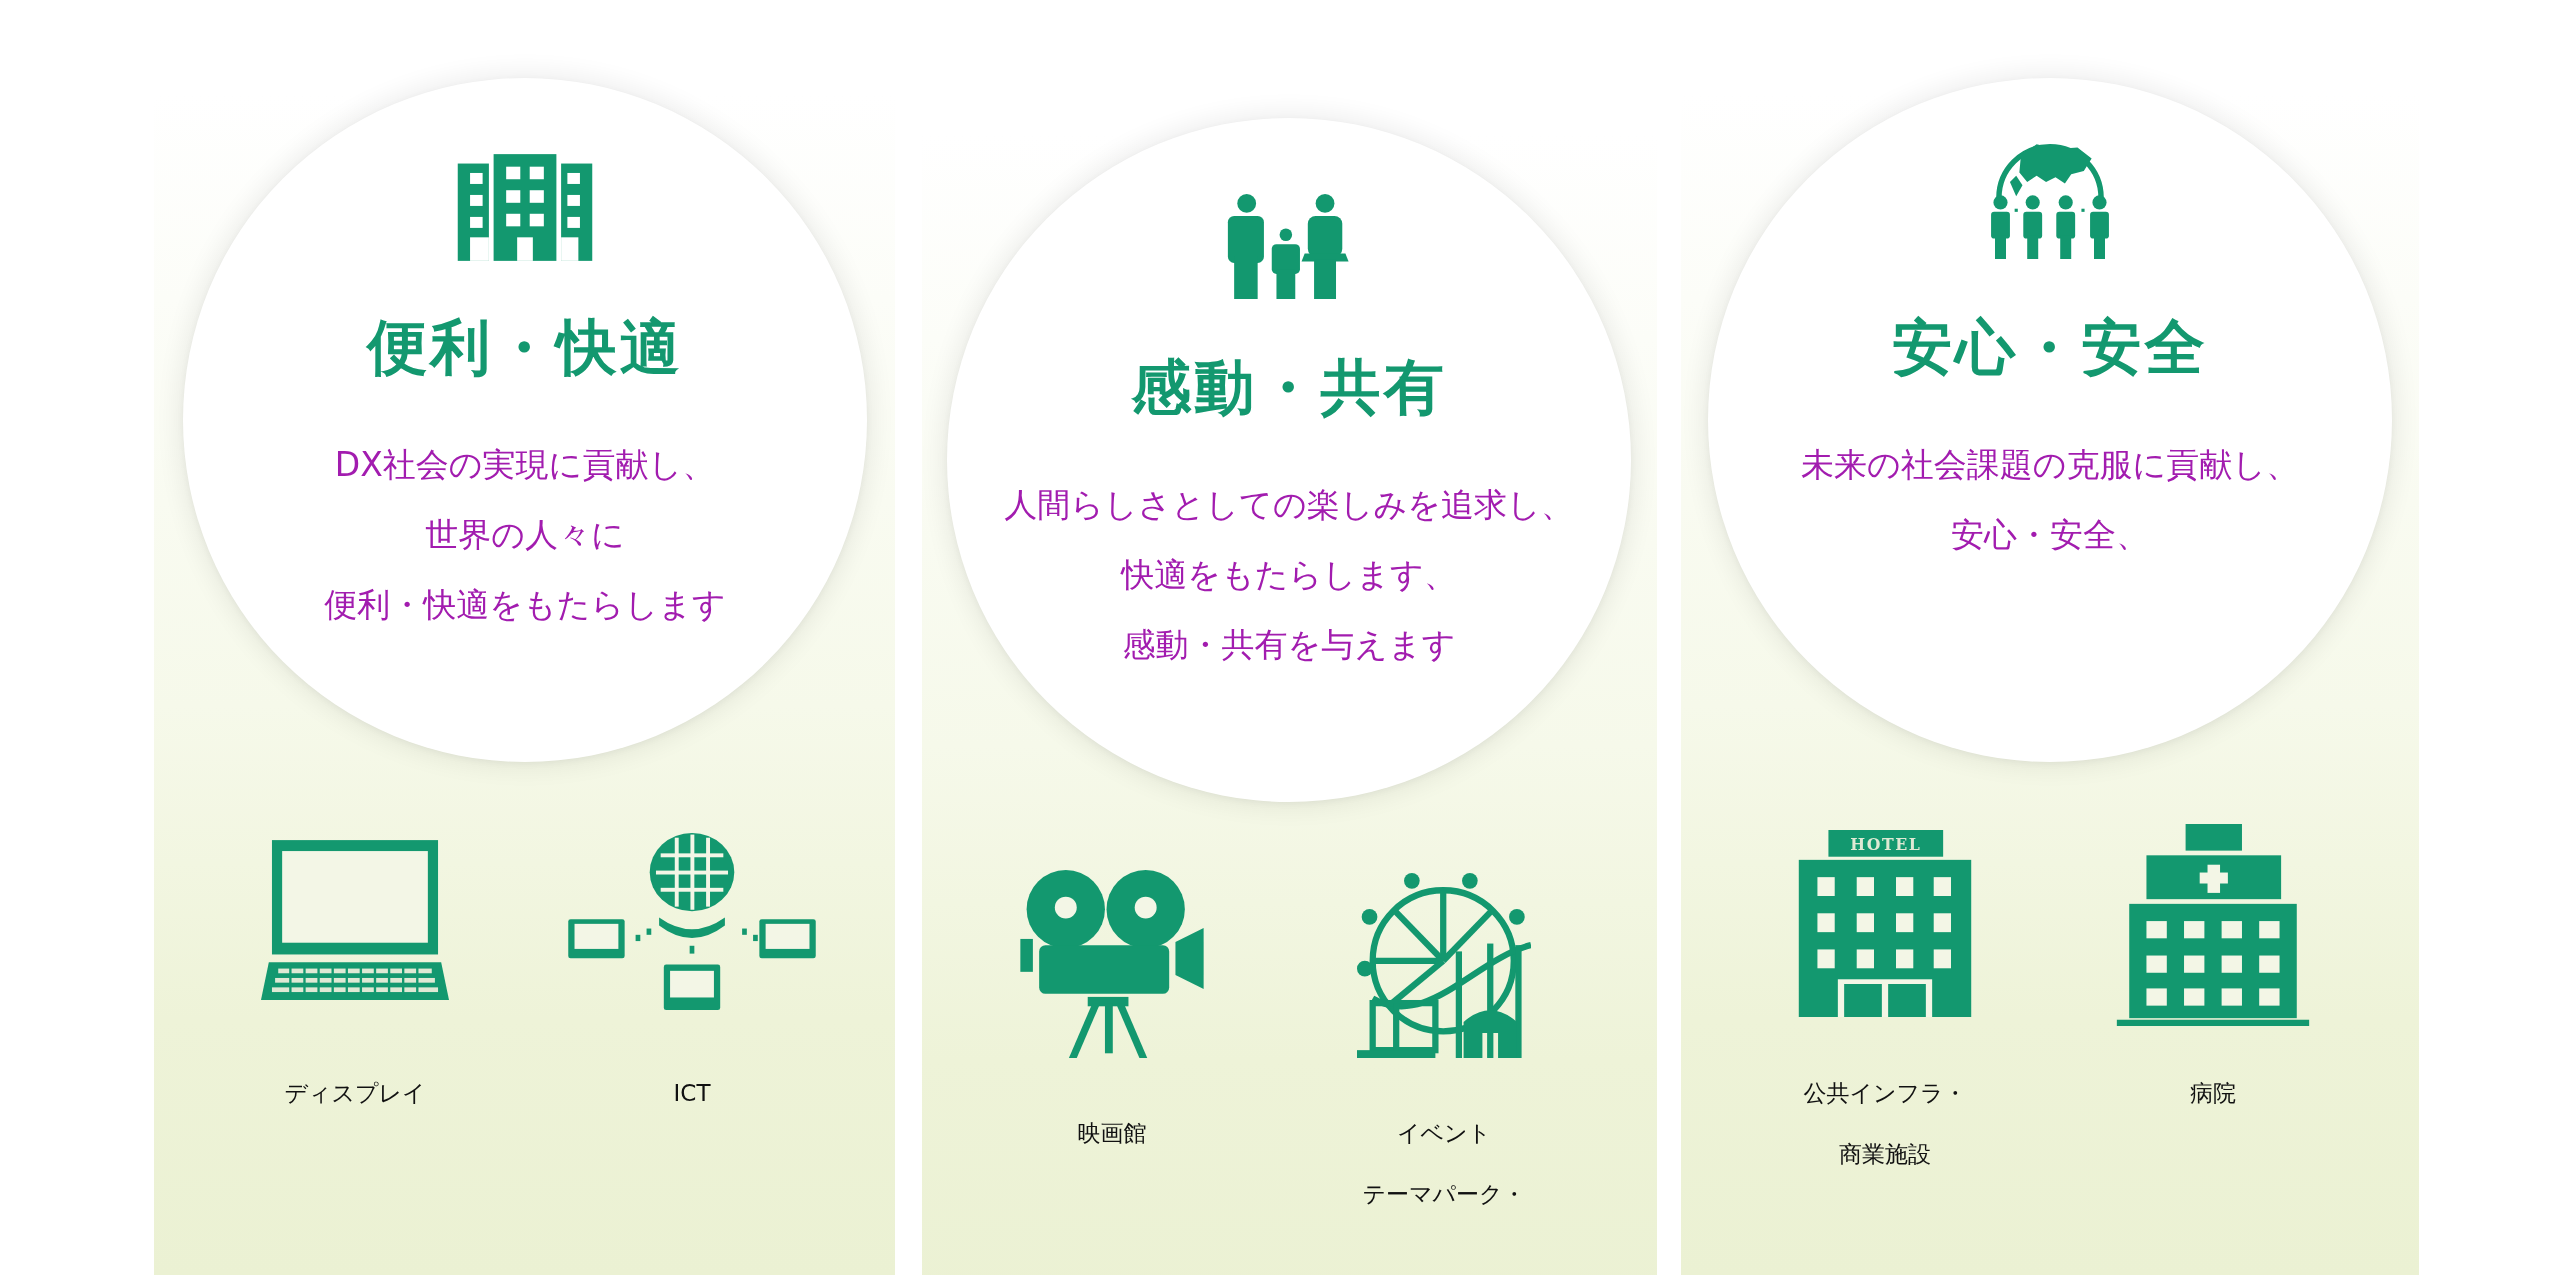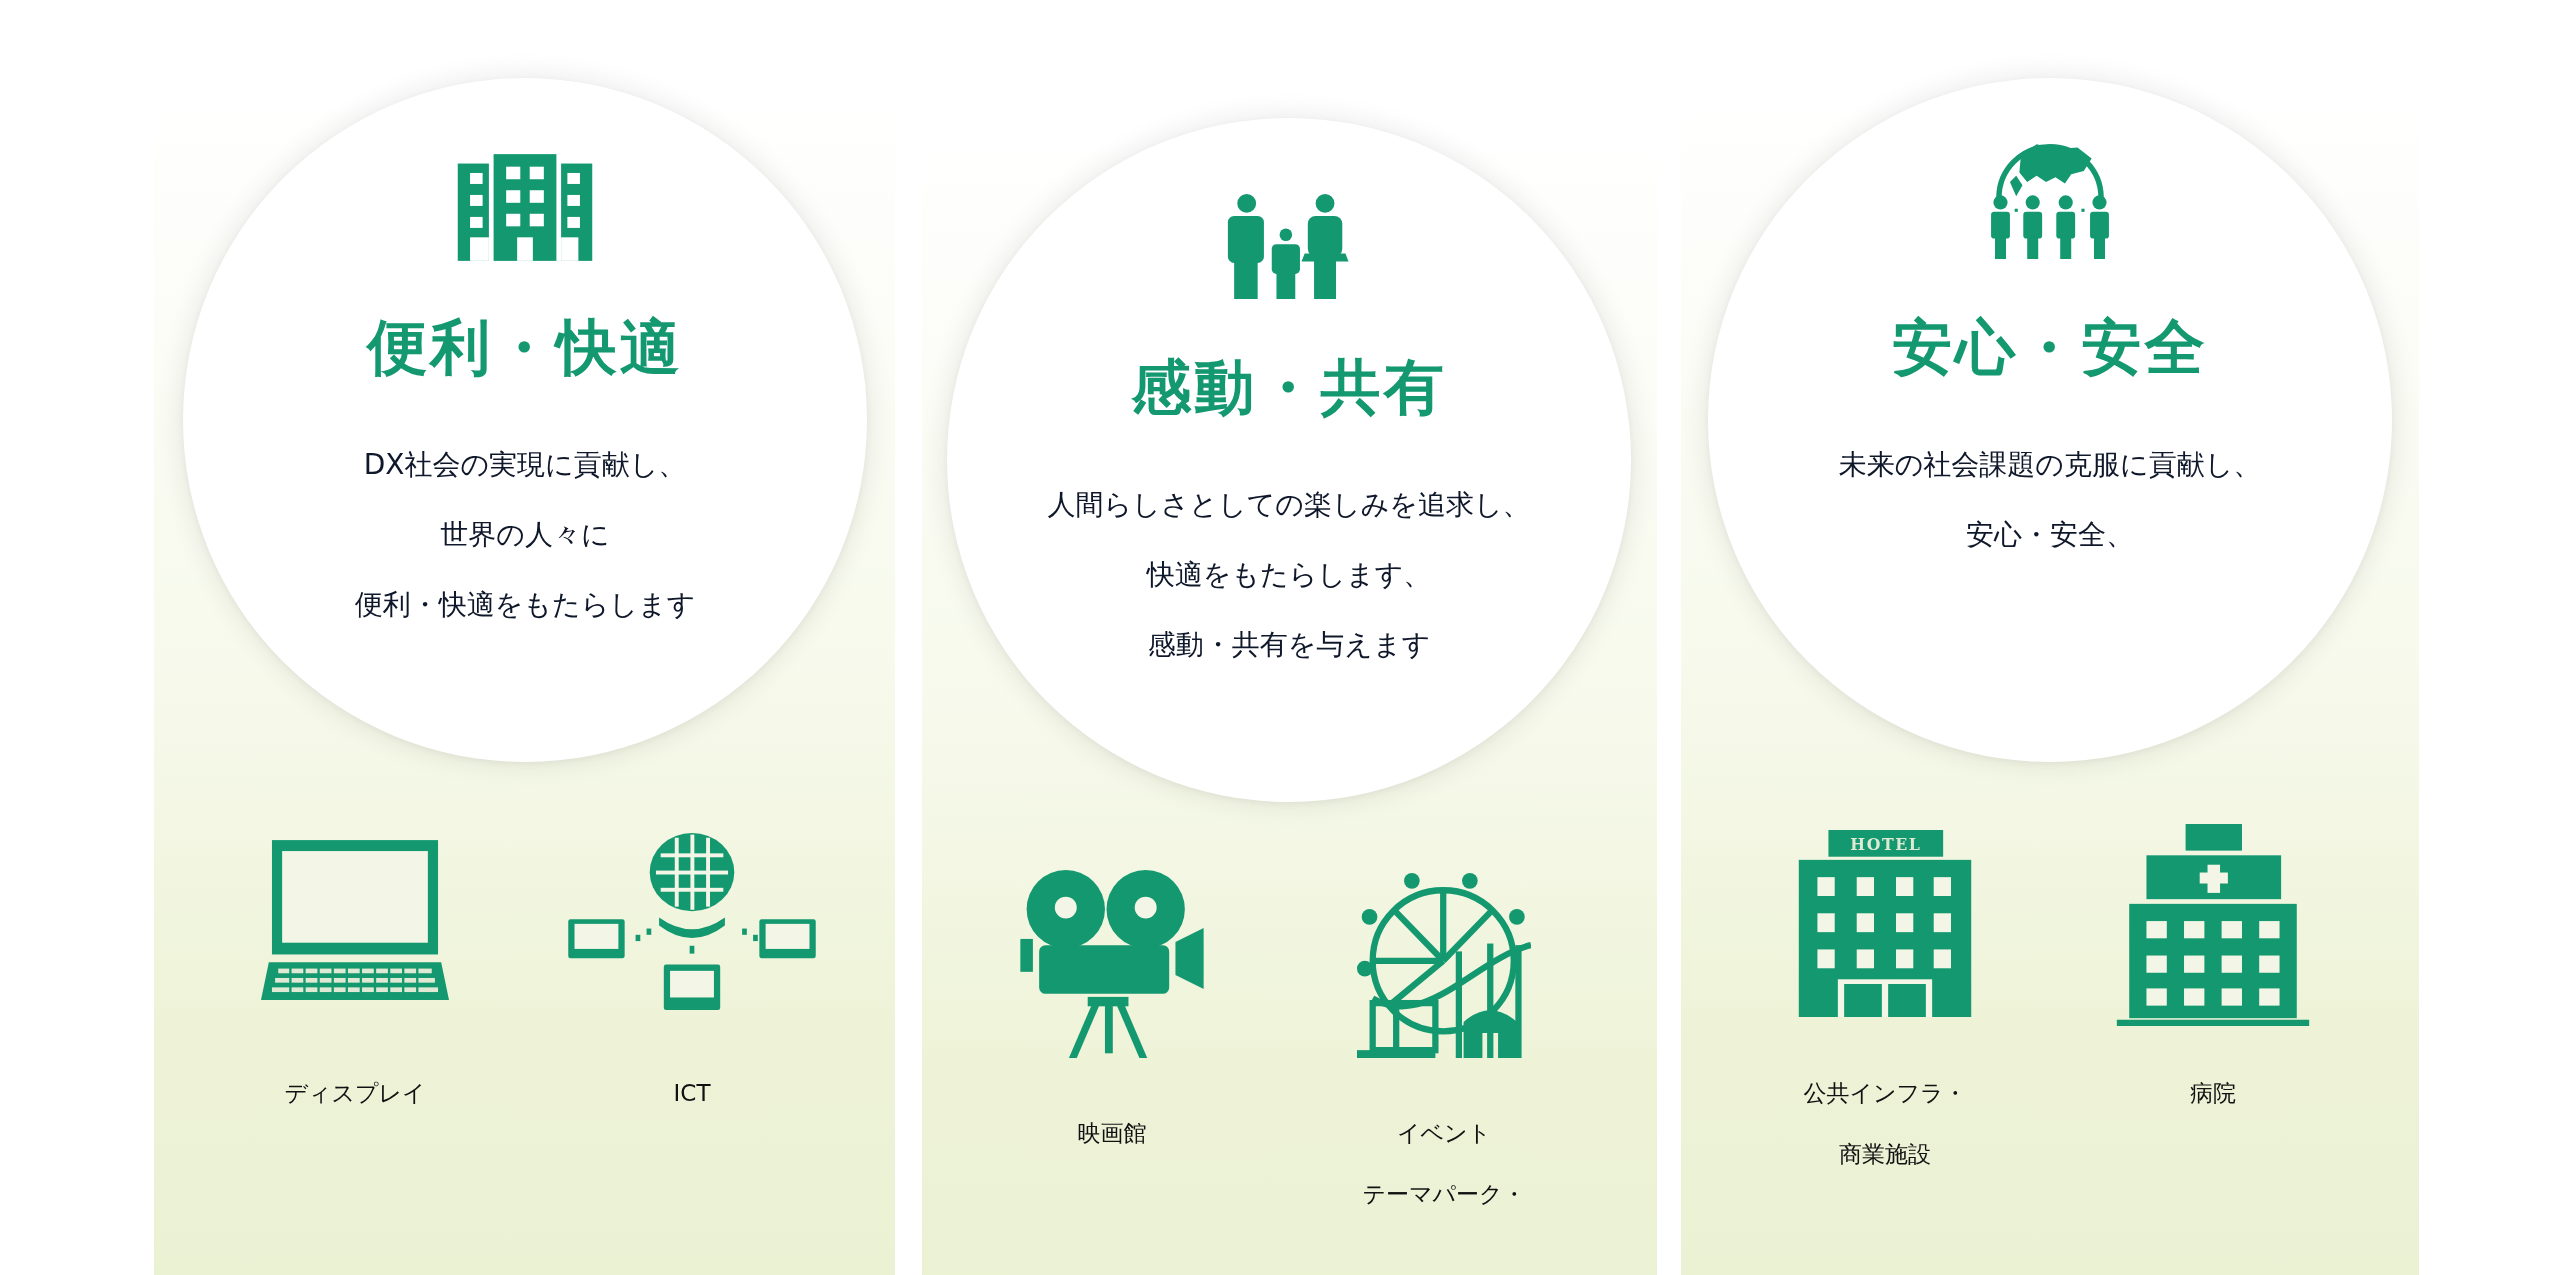--- a/index.html
+++ b/index.html
@@ -7,21 +7,21 @@
          font-family: "DejaVu Sans", "Liberation Sans", sans-serif; color: #111; }
   .panel { position: absolute; top: 0; height: 1275px;
            background: linear-gradient(to bottom, #ffffff 0px, #ffffff 94px, #f6f9ea 706px, #eef3d8 1020px, #ebf1d3 1275px); }
   .circle { position: absolute; top: 78px; width: 684px; height: 684px; border-radius: 50%;
             background: #ffffff;
             box-shadow: 0 0 22px 7.8px rgba(0,0,0,0.06), 0 1.6px 7.8px rgba(0,0,0,0.05); }
   .c-icon { position: absolute; left: 50%; transform: translateX(-50%); }
   .c-title { position: absolute; left: 0; right: 0; top: 234px; text-align: center;
              font-size: 60px; font-weight: bold; color: #13986f; letter-spacing: 3.1px; line-height: 71px; }
   .c-body { position: absolute; left: 0; right: 0; top: 352px; text-align: center; }
-  .c-line { display: block; font-size: 28px; line-height: 70px; color: #0f172a; white-space: nowrap; }
+  .c-line { display: block; font-size: 33px; line-height: 70px; color: #a21caf; white-space: nowrap; }
   .item { position: absolute; top: 820px; width: 282px; }
   .item .ico { position: absolute; left: 50%; transform: translateX(-50%); }
   .item .lbl { position: absolute; left: 0; right: 0; top: 243px; text-align: center;
                font-size: 23px; line-height: 61px; color: #111; white-space: nowrap; }
   .lbl span { display: block; }
   svg { display: block; }
 </style>
 </head>
 <body>
 

